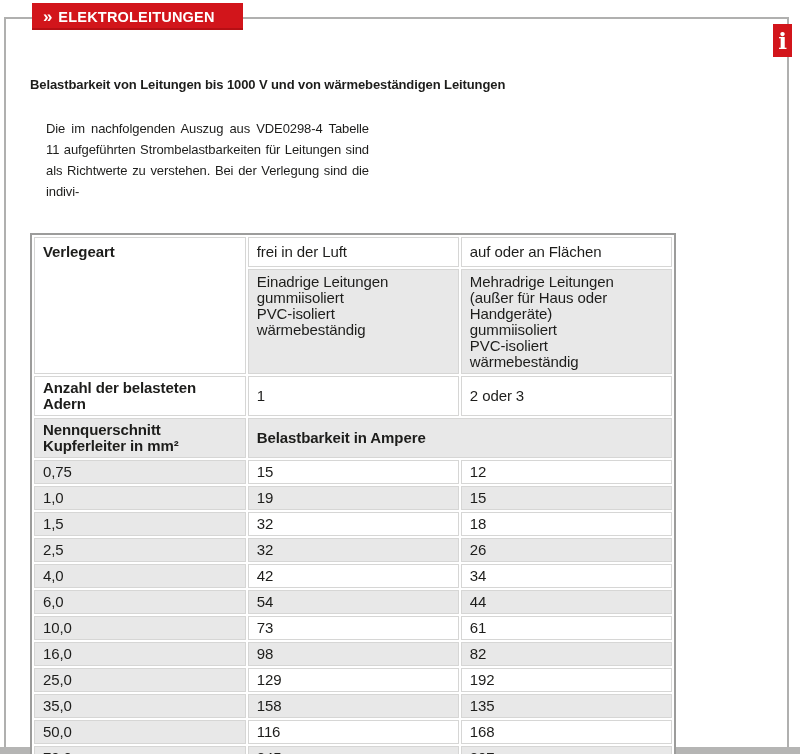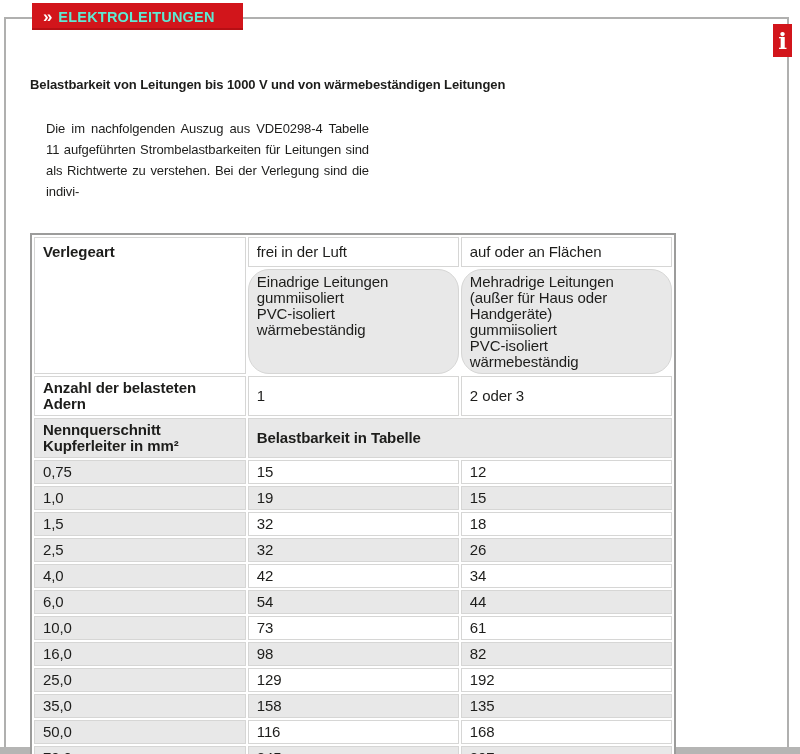--- a/index.html
+++ b/index.html
@@ -28,21 +28,21 @@
     position:absolute;left:32px;top:3px;width:211px;height:27px;
     background:#d2151b;
     display:flex;align-items:center;
     padding-left:11px;box-sizing:border-box;
     box-shadow:inset 0 -2px 0 rgba(110,0,5,0.28);
   }
   .banner .chev{
     color:#ffffff;font-weight:bold;font-size:17px;line-height:1;margin-right:6px;
   }
   .banner .title{
-    color:#5eead4;font-weight:bold;font-size:14.5px;letter-spacing:0.2px;
+    color:#ffffff;font-weight:bold;font-size:14.5px;letter-spacing:0.2px;
   }
   
   .info-box{
     position:absolute;left:773px;top:24px;width:19px;height:33px;
     background:#d2151b;
     display:flex;align-items:center;justify-content:center;
   }
   .info-box span{
     color:#ffffff;font-family:"DejaVu Serif", serif;font-weight:bold;
     font-size:23px;line-height:1;
@@ -72,21 +72,21 @@
   td{
     border:1px solid #d6d6d5;
     padding:3px 8px;
     line-height:16px;
     vertical-align:middle;
     overflow:hidden;
   }
   td.b{font-weight:bold;}
   td.g{background:#e8e8e8;}
   td.w{background:#ffffff;}
-  td.pre{white-space:pre-line;vertical-align:top;padding-top:4px;border-radius:21px;}
+  td.pre{white-space:pre-line;vertical-align:top;padding-top:4px;}
   tr.hrow td{padding-top:6px;padding-bottom:6px;}
   td.vtop{vertical-align:top;padding-top:7px;}
 </style>
 </head>
 <body>
 
 <div class="frame"></div>
 <div class="bottom-bar"></div>
 
 <div class="banner">
@@ -129,21 +129,21 @@
 PVC-isoliert
 wärmebeständig</td>
       </tr>
       <tr>
         <td class="w b">Anzahl der belasteten Adern</td>
         <td class="w">1</td>
         <td class="w">2 oder 3</td>
       </tr>
       <tr>
         <td class="g b">Nennquerschnitt Kupferleiter in mm²</td>
-        <td class="g b" colspan="2">Belastbarkeit in Tabelle</td>
+        <td class="g b" colspan="2">Belastbarkeit in Ampere</td>
       </tr>
 
       <tr>
         <td class="g">0,75</td>
         <td class="w">15</td>
         <td class="w">12</td>
       </tr>
       <tr>
         <td class="g">1,0</td>
         <td class="g">19</td>

